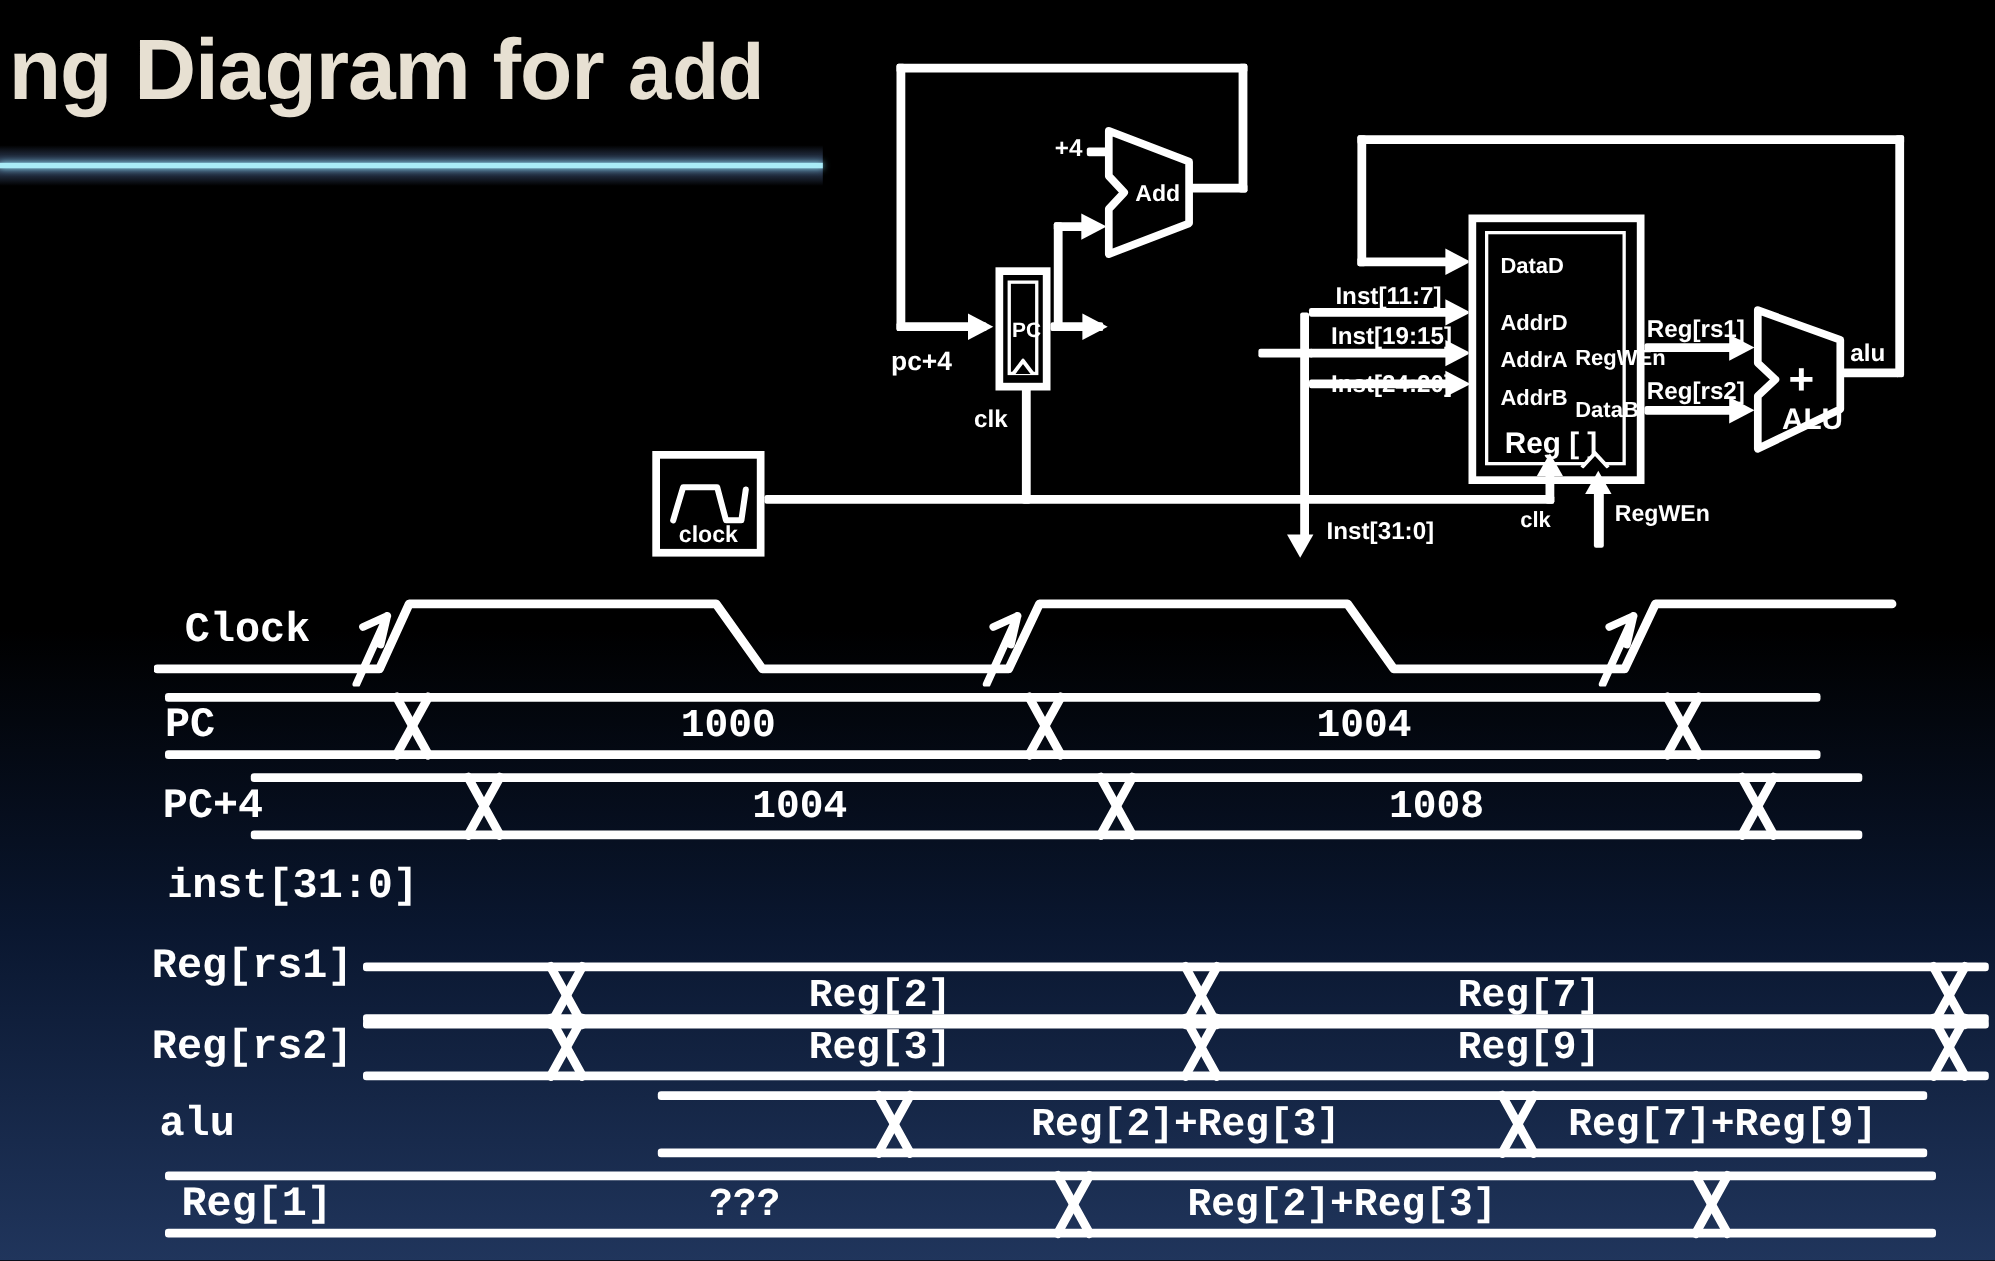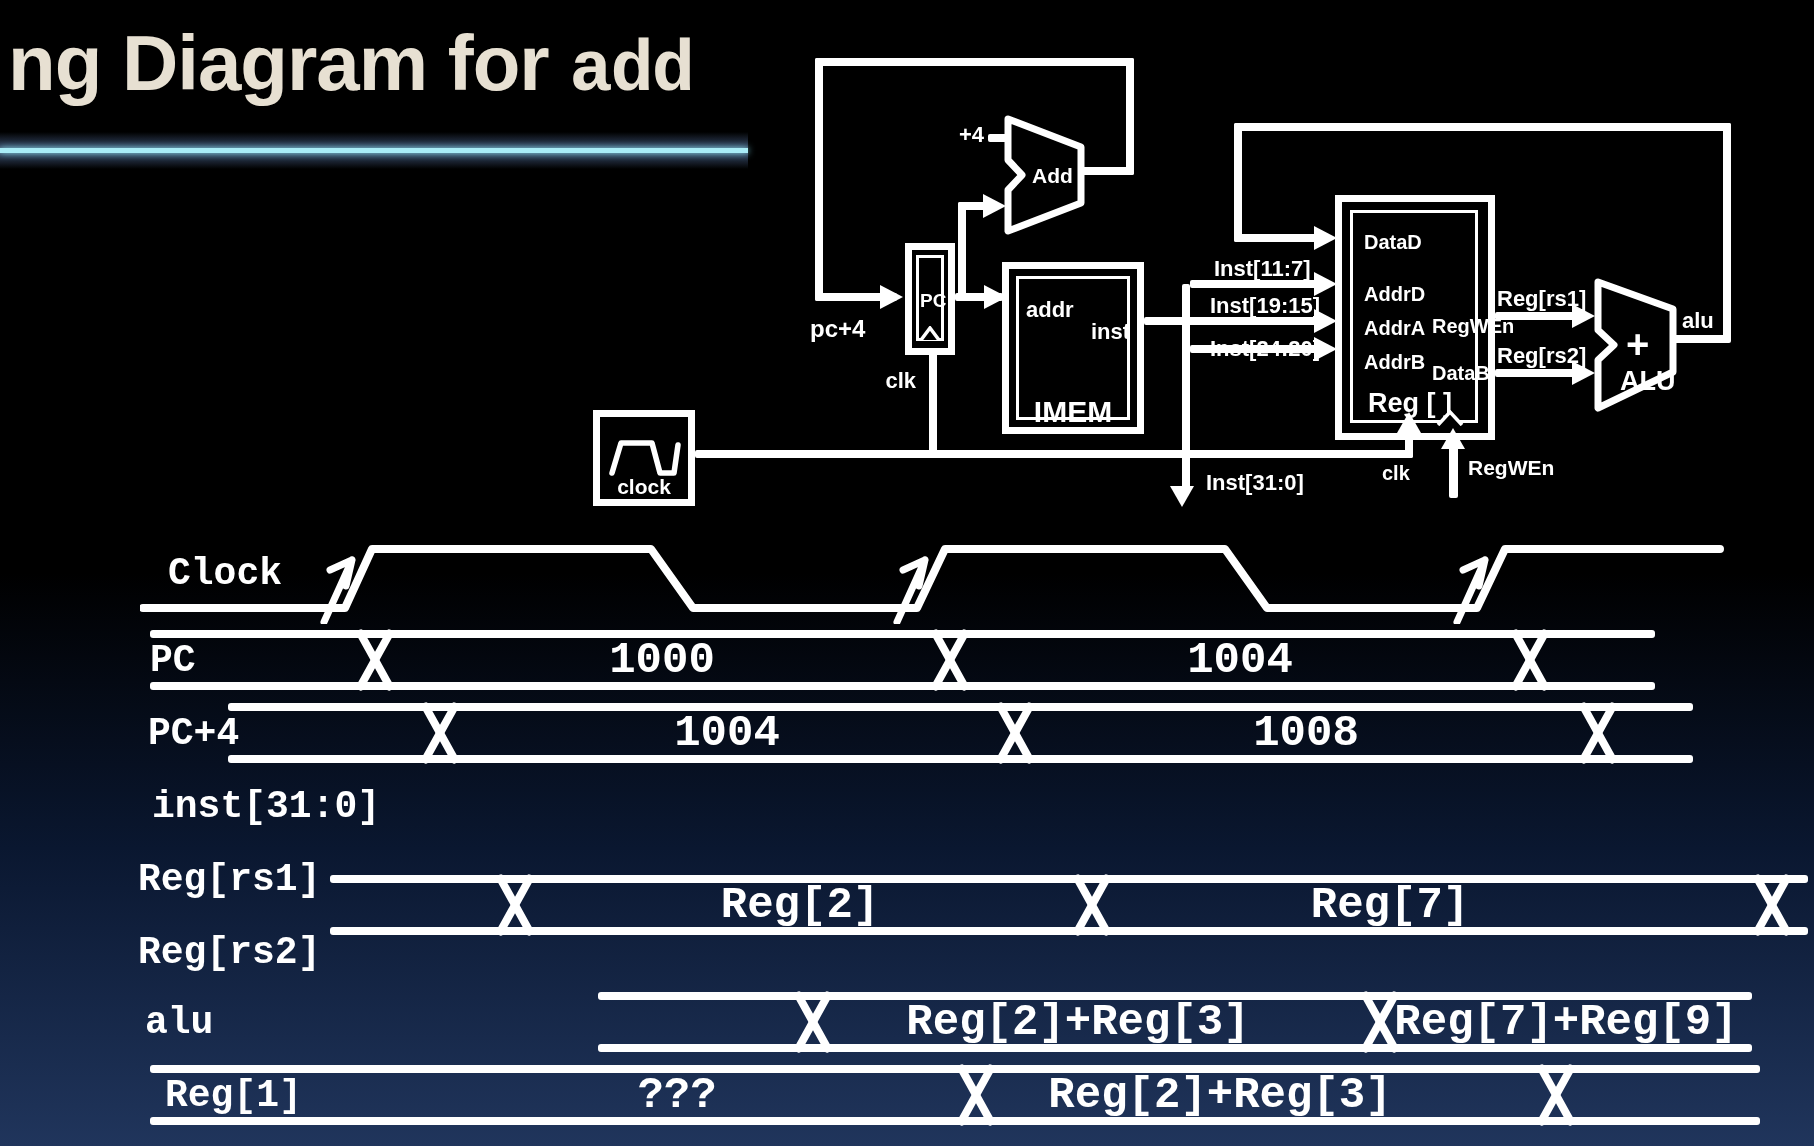--- a/index.html
+++ b/index.html
@@ -26,21 +26,21 @@
   
   .mlbl{position:absolute;color:#fff;font-family:"Liberation Mono","DejaVu Sans Mono",monospace;font-weight:bold;font-size:38px;white-space:nowrap;transform:translateY(-50%);}
   .bus{position:absolute;height:60px;}
   .rail{position:absolute;left:0;width:100%;height:8px;background:#fff;border-radius:3px;}
   .rail.top{top:0;}
   .rail.bot{top:52px;}
   .xc{position:absolute;top:-2px;width:34px;height:64px;}
   .xa,.xb{position:absolute;left:13px;top:-2px;width:8px;height:68px;background:#fff;border-radius:3px;}
   .xa{transform:rotate(29deg);}
   .xb{transform:rotate(-29deg);}
-  .bval{position:absolute;top:50%;transform:translate(-50%,-50%);color:#fff;font-family:"Liberation Mono","DejaVu Sans Mono",monospace;font-weight:bold;font-size:44px;white-space:nowrap;}
+  .bval{position:absolute;top:50%;transform:translate(-50%,-50%);color:#fff;font-family:"Liberation Mono","DejaVu Sans Mono",monospace;font-weight:bold;font-size:36px;white-space:nowrap;}
   
   #title{position:absolute;left:8px;top:18px;color:#e7e0d2;font-weight:bold;font-size:78px;letter-spacing:-1px;white-space:nowrap;}
   #title .code{font-family:"Liberation Mono","DejaVu Sans Mono",monospace;font-size:72px;letter-spacing:-2px;}
   #sepbar{position:absolute;left:0;top:132px;width:748px;height:37px;
     background:linear-gradient(180deg,rgba(20,26,40,0) 0%,#2c3a52 35%,#5a6a84 50%,#2c3a52 65%,rgba(20,26,40,0) 100%);}
   #sepline{position:absolute;left:0;top:16px;width:100%;height:5px;background:#a9ecf7;box-shadow:0 0 7px #7fd8ea;}
   svg text{font-family:"Liberation Sans",sans-serif;font-weight:bold;fill:#fff;}
 </style>
 </head>
 <body>
@@ -77,26 +77,20 @@
     <svg class="abs" style="left:7px;top:76px;" width="22" height="15">
       <path d="M2,14 L11,2 L20,14" fill="#000" stroke="#fff" stroke-width="3.5"></path>
     </svg>
   </div>
   <div class="wv" style="left:929px;top:353px;height:105px;"></div>
   <div class="clbl" style="left:868px;top:368px;width:48px;text-align:right;">clk</div>
 
   <div class="wh" style="left:955px;top:293px;width:48px;"></div>
   <div class="arr-r" style="left:984px;top:285px;"></div>
 
-  <div class="blk" style="left:1002px;top:262px;width:142px;height:172px;">
-    <div class="inner" style="left:7px;top:7px;width:114px;height:144px;"></div>
-    <div class="clbl" style="left:17px;top:28px;">addr</div>
-    <div class="clbl" style="left:82px;top:50px;">inst</div>
-    <div class="clbl" style="left:0;top:126px;width:128px;text-align:center;font-size:30px;">IMEM</div>
-  </div>
 
   <div class="wh" style="left:1144px;top:317px;width:50px;"></div>
   <div class="wv" style="left:1182px;top:284px;height:204px;"></div>
   <div class="arr-d" style="left:1170px;top:486px;"></div>
   <div class="clbl" style="left:1206px;top:470px;">Inst[31:0]</div>
 
   <div class="clbl" style="left:1214px;top:256px;">Inst[11:7]</div>
   <div class="wh" style="left:1190px;top:280px;width:132px;"></div>
   <div class="arr-r" style="left:1314px;top:272px;"></div>
 
@@ -222,20 +216,38 @@
       </div>
     <div class="xc" style="left:1425px;">
         <div class="xa"></div>
         <div class="xb"></div>
       </div>
     <div class="bval" style="left:470px;">Reg[2]</div>
     <div class="bval" style="left:1060px;">Reg[7]</div>
   </div>
 
   <div class="mlbl" style="left:138px;top:952px;">Reg[rs2]</div>
+  <div class="bus" style="left:330px;top:922px;width:1478px;">
+    <div class="rail top"></div>
+      <div class="rail bot"></div>
+    <div class="xc" style="left:168px;">
+        <div class="xa"></div>
+        <div class="xb"></div>
+      </div>
+    <div class="xc" style="left:745px;">
+        <div class="xa"></div>
+        <div class="xb"></div>
+      </div>
+    <div class="xc" style="left:1425px;">
+        <div class="xa"></div>
+        <div class="xb"></div>
+      </div>
+    <div class="bval" style="left:470px;">Reg[3]</div>
+    <div class="bval" style="left:1060px;">Reg[9]</div>
+  </div>
 
   <div class="mlbl" style="left:145px;top:1022px;">alu</div>
   <div class="bus" style="left:598px;top:992px;width:1154px;">
     <div class="rail top"></div>
       <div class="rail bot"></div>
     <div class="xc" style="left:198px;">
         <div class="xa"></div>
         <div class="xb"></div>
       </div>
     <div class="xc" style="left:765px;">

